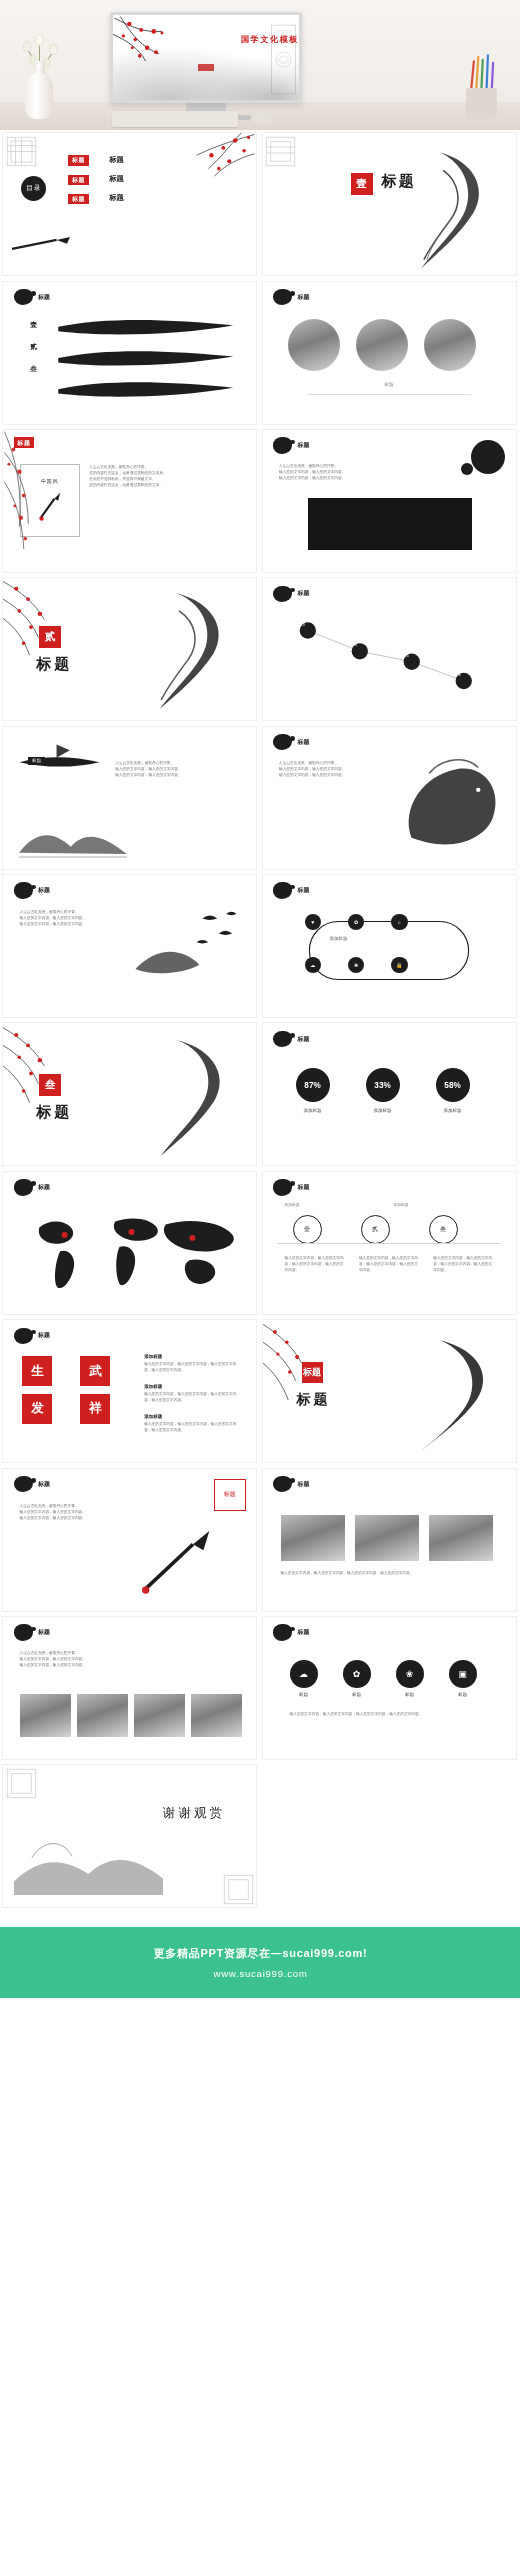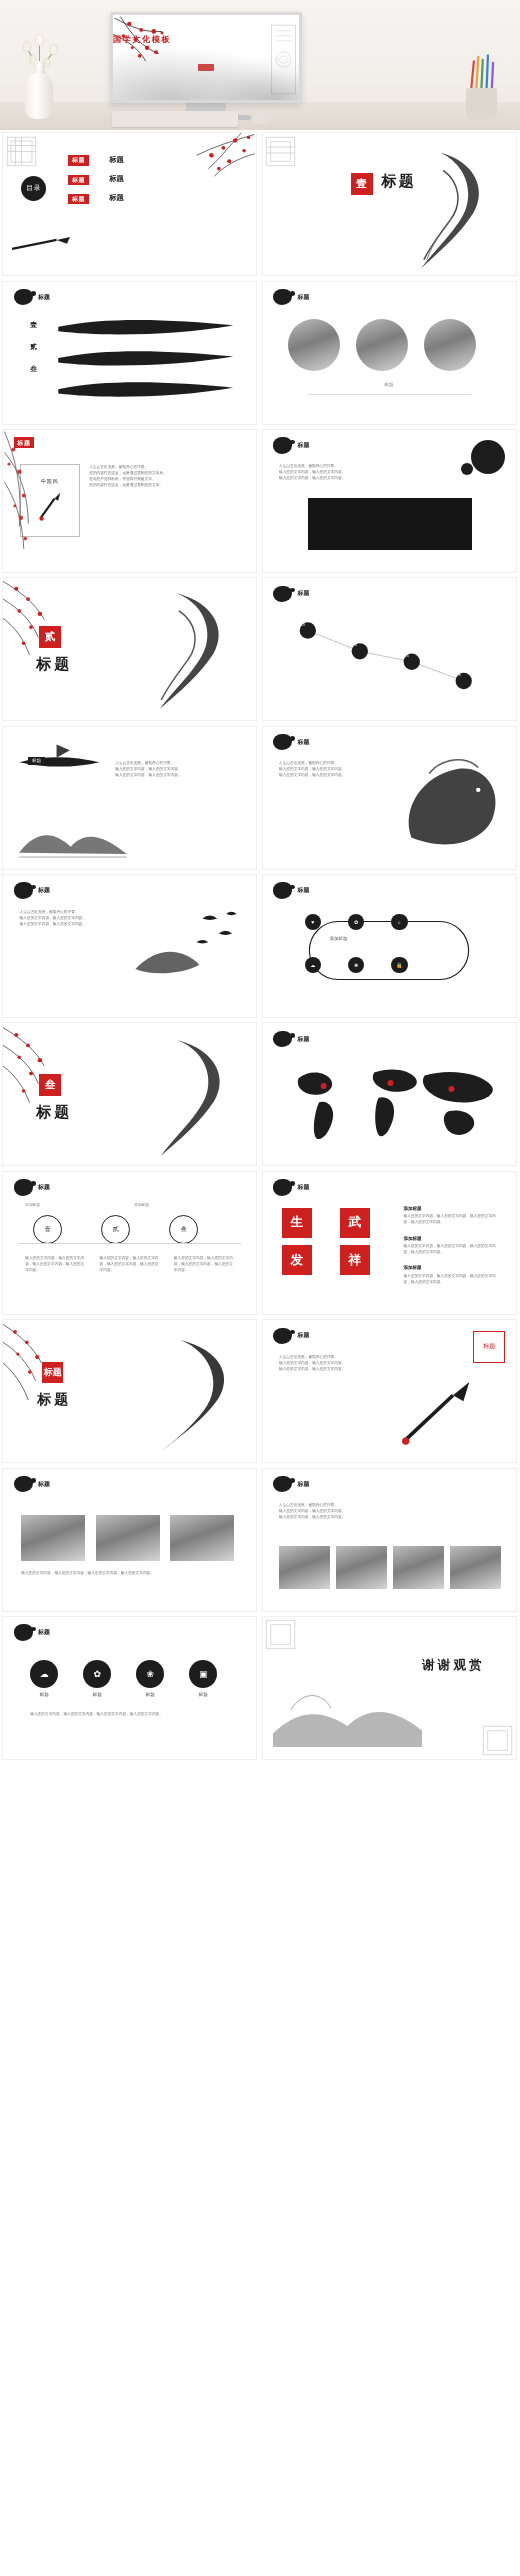--- a/index.html
+++ b/index.html
@@ -43,21 +43,21 @@
     background:radial-gradient(ellipse at 30% 100%, rgba(90,90,90,.35) 0%, rgba(140,140,140,.18) 45%, rgba(255,255,255,0) 72%);
   }
   .ink-wash2{
     position:absolute;right:0;bottom:0;width:60%;height:50%;
     background:radial-gradient(ellipse at 80% 100%, rgba(70,70,70,.30) 0%, rgba(160,160,160,.12) 50%, rgba(255,255,255,0) 75%);
   }
   .blossom-branch{
     position:absolute;left:0;top:0;width:89px;height:64px;pointer-events:none;
   }
   .hero-title{
-    position:absolute;left:0;right:0;top:19.3px;text-align:left;
+    position:absolute;left:0;right:0;top:19.3px;text-align:right;
     color:#cf2020;font-size:8.2px;letter-spacing:1.5px;font-weight:bold;
   }
   .hero-seal{
     position:absolute;left:50%;margin-left:-8.2px;top:49px;width:16.4px;height:6.7px;
     background:#c62828;opacity:.85;border-radius:0.7px;
   }
   .vase{
     position:absolute;left:18px;top:30px;width:43px;height:89px;
   }
   .vase .body{
@@ -476,20 +476,40 @@
             <circle cx="28" cy="92" r="2.4"></circle>
           </g>
       </svg>
       <div style="position:absolute;left:36px;top:51px;width:22px;height:22px;background:#cf2020;color:#fff;display:flex;align-items:center;justify-content:center;font-size:10.4px;font-weight:bold">叁</div>
       <div style="position:absolute;left:33px;top:80px;font-size:15px;color:#1d1d1d;font-weight:bold;letter-spacing:3px">标题</div>
       <svg style="position:absolute;right:21px;top:13.4px;width:104px;height:122px" viewBox="0 0 140 164">
         <path d="M62 4 C104 20 116 64 92 96 C76 120 56 138 40 160 C68 136 94 114 112 86 C130 56 116 18 62 4 Z" fill="#2a2a2a" opacity=".88"></path>
       </svg>
     </div>
 
+    <div class="slide">
+      <div class="slide-hd">
+        <span class="ink-blot"></span>
+        <span class="txt">标题</span>
+      </div>
+      <div style="position:absolute;left:33px;top:45px;display:flex;gap:36px">
+        <div style="display:flex;flex-direction:column;align-items:center;gap:6px">
+          <div class="stat-ring">87%</div>
+          <div style="font-size:4.5px;color:#444">添加标题</div>
+        </div>
+        <div style="display:flex;flex-direction:column;align-items:center;gap:6px">
+          <div class="stat-ring">33%</div>
+          <div style="font-size:4.5px;color:#444">添加标题</div>
+        </div>
+        <div style="display:flex;flex-direction:column;align-items:center;gap:6px">
+          <div class="stat-ring">58%</div>
+          <div style="font-size:4.5px;color:#444">添加标题</div>
+        </div>
+      </div>
+    </div>
 
     <div class="slide">
       <div class="slide-hd">
         <span class="ink-blot"></span>
         <span class="txt">标题</span>
       </div>
       <svg style="position:absolute;left:16.4px;top:33px;width:223px;height:97px" viewBox="0 0 300 130">
         <g fill="#1d1d1d">
           <path d="M26 30 C40 18 62 20 70 32 C76 44 62 52 50 52 C36 52 22 44 26 30 Z"></path>
           <path d="M54 62 C66 58 76 70 72 86 C68 104 56 116 50 110 C44 102 48 74 54 62 Z"></path>
@@ -653,26 +673,30 @@
             <rect x="3" y="3" width="38" height="38"></rect>
             <rect x="9" y="9" width="26" height="26"></rect>
           </g>
         </svg>
       <svg class="corner-br" viewBox="0 0 44 44">
           <g fill="none" stroke="#9b9b9b">
             <rect x="3" y="3" width="38" height="38"></rect>
             <rect x="9" y="9" width="26" height="26"></rect>
           </g>
         </svg>
-      <div style="position:absolute;right:31px;top:40px;font-size:12.6px;color:#1d1d1d;font-weight:bold;letter-spacing:3px">谢谢观赏</div>
+      <div style="position:absolute;right:31px;top:40px;font-size:12.6px;color:#1d1d1d;font-weight:normal;letter-spacing:3px">谢谢观赏</div>
       <svg style="position:absolute;left:10.4px;bottom:12px;width:149px;height:82px" viewBox="0 0 200 110">
         <path d="M0 92 C36 56 70 62 100 82 C130 52 166 60 200 88 L200 110 L0 110 Z" fill="#6e6e6e" opacity=".5"></path>
         <path d="M24 60 C40 34 66 36 78 58" stroke="#9a9a9a" stroke-width="1.2" fill="none"></path>
       </svg>
     </div>
 
   </div>
 
   <div class="spacer"></div>
 
+  <div class="footer-band">
+    <div class="l1">更多精品PPT资源尽在—sucai999.com!</div>
+    <div class="l2">www.sucai999.com</div>
+  </div>
 
 </div>
 
 
 </body></html>

